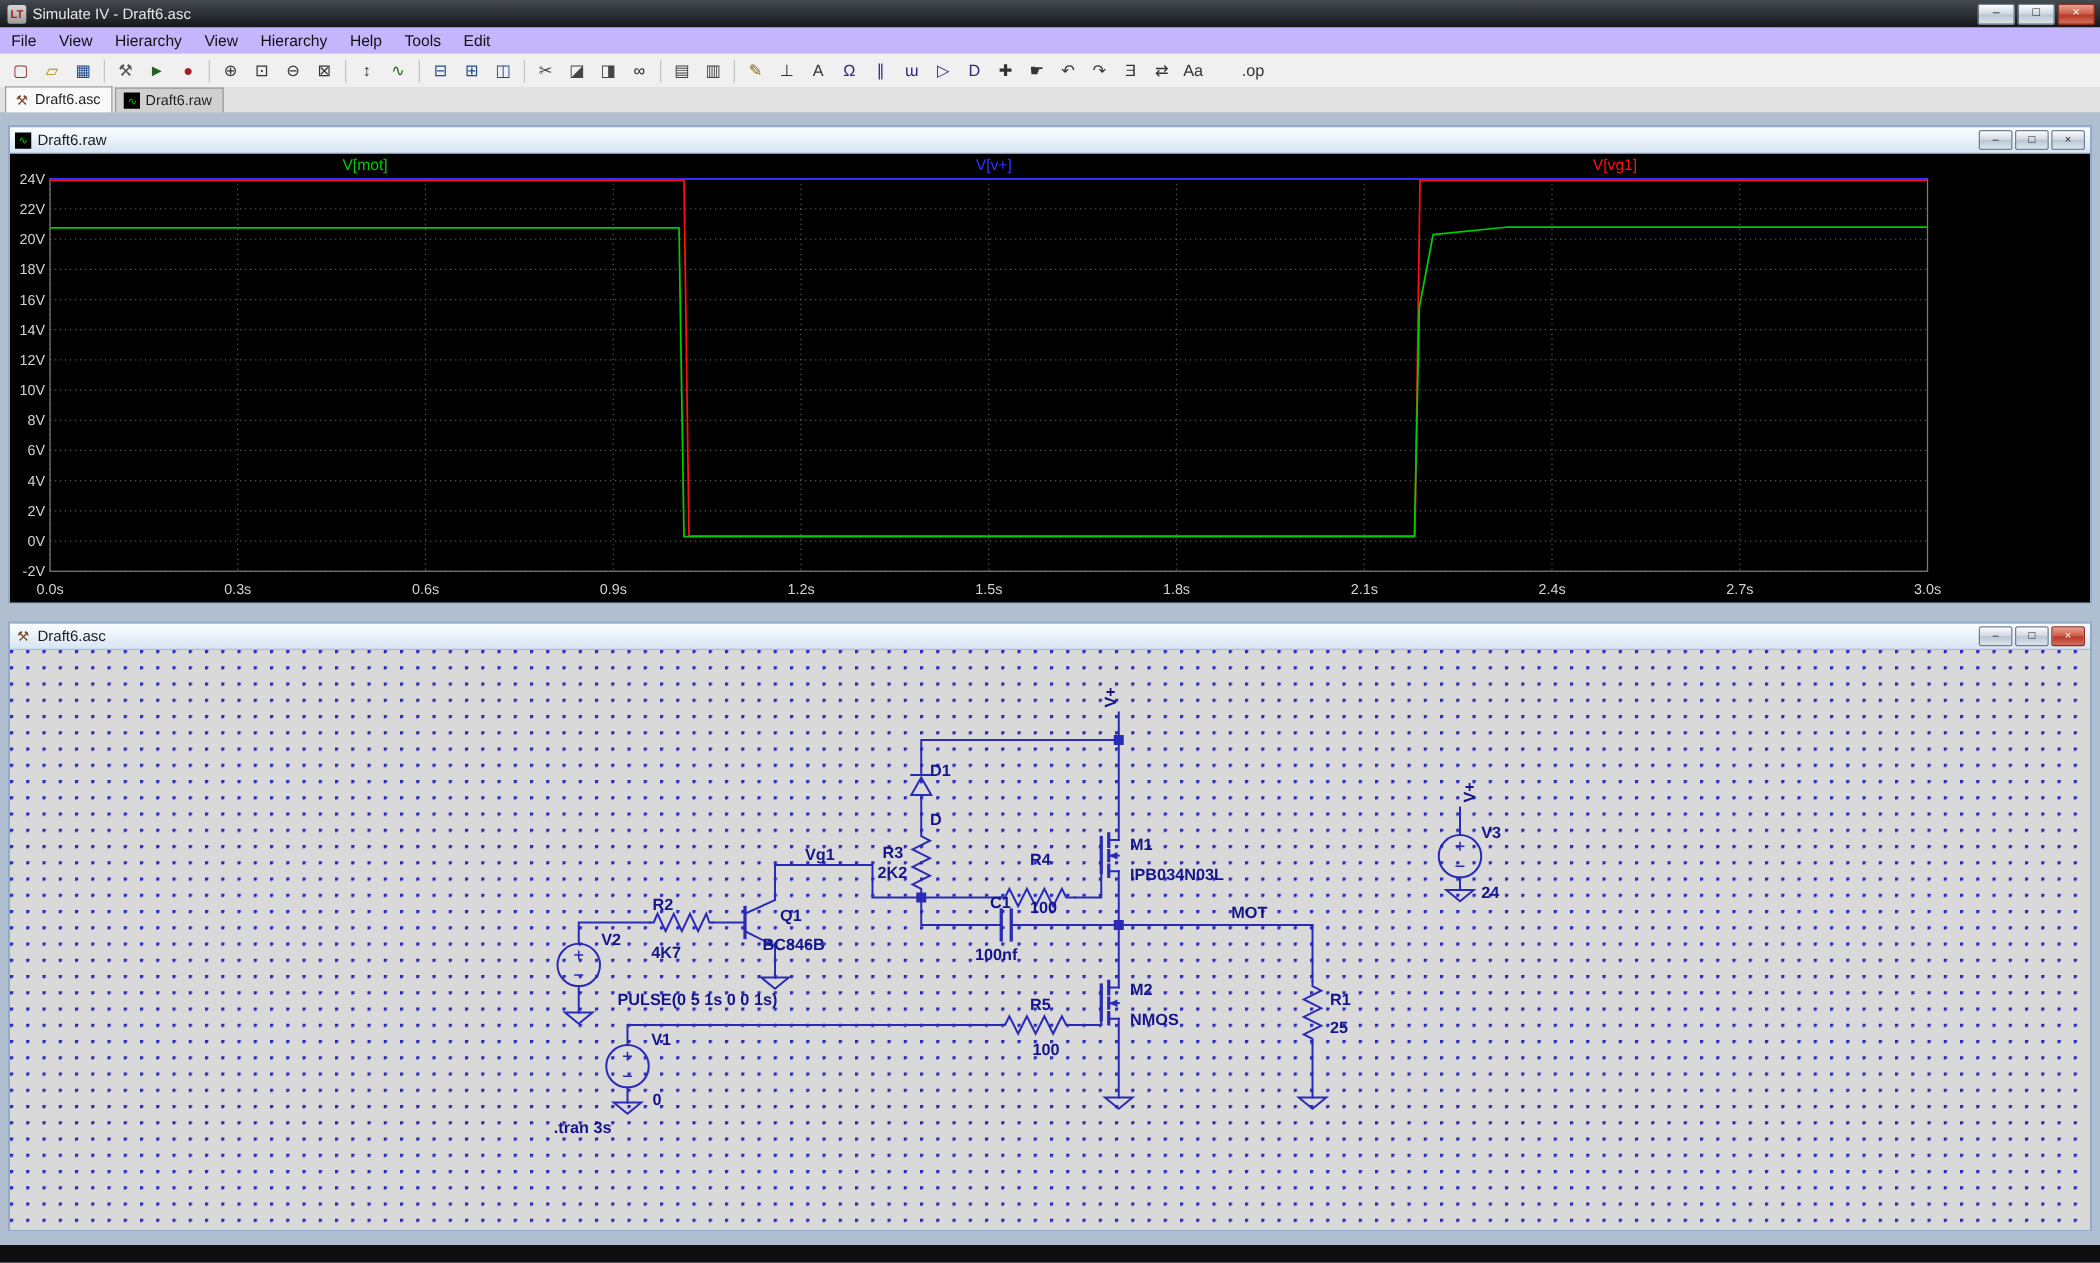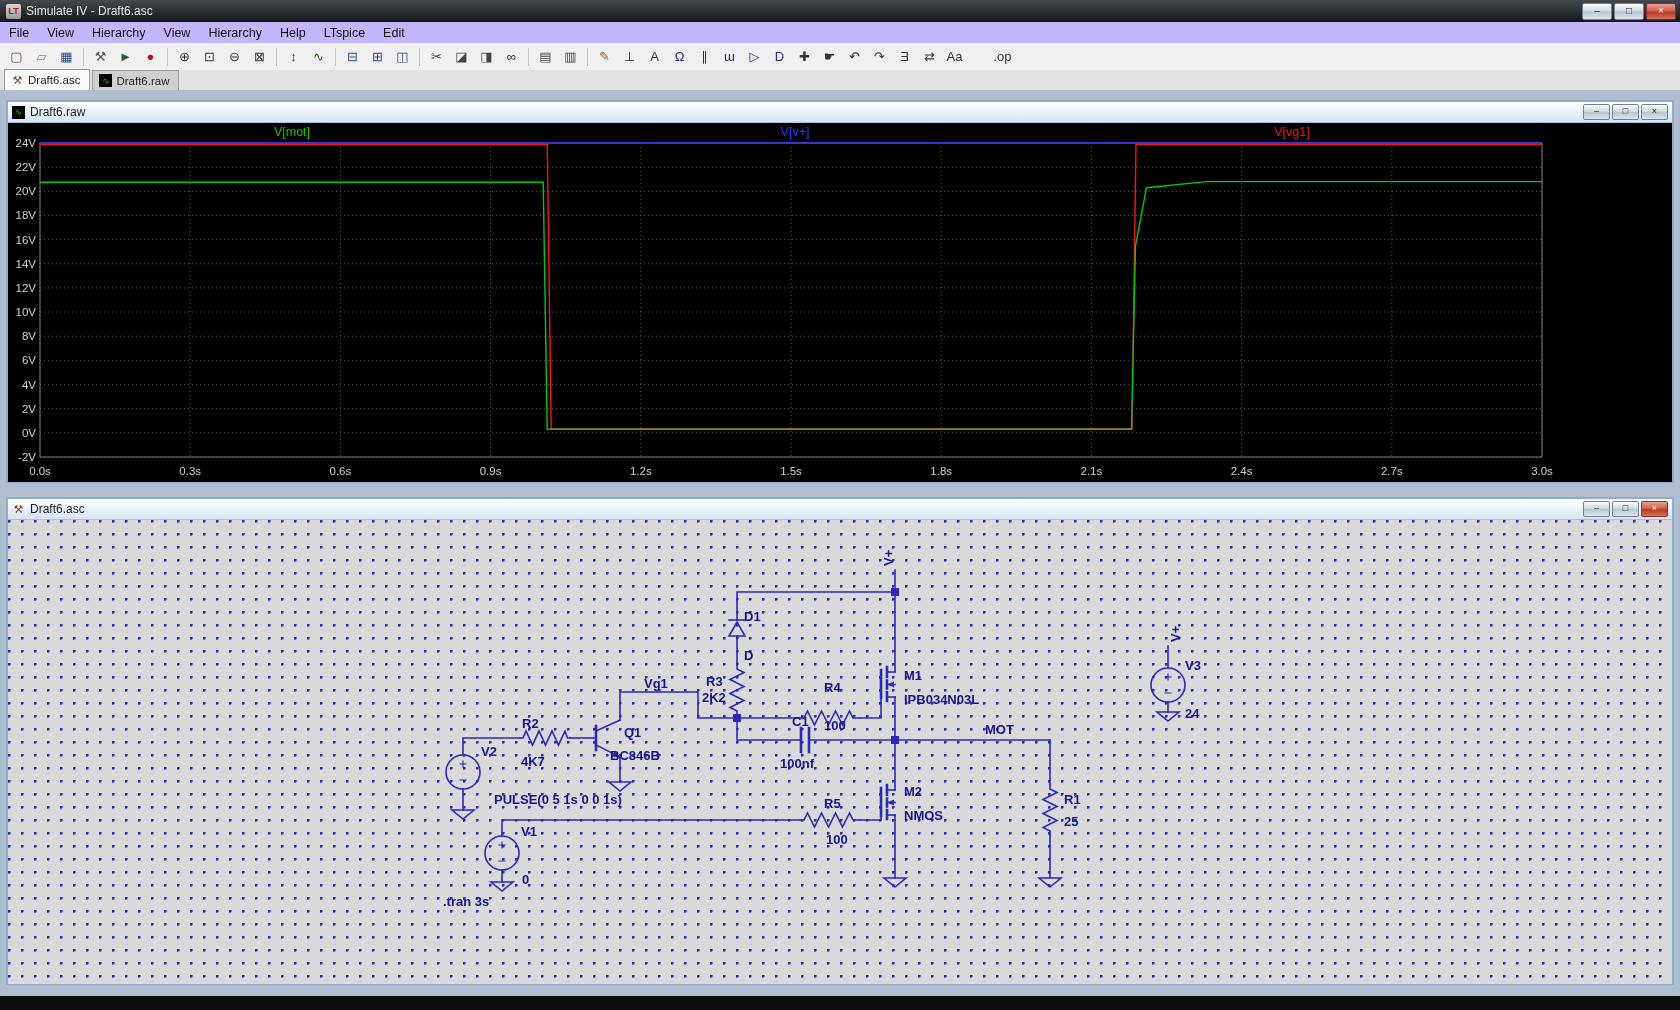--- a/index.html
+++ b/index.html
@@ -84,21 +84,21 @@
       </div>
   </div>
 
   <div class="menubar" id="menu-bar">
       <div class="menu-item">File</div>
       <div class="menu-item">View</div>
       <div class="menu-item">Hierarchy</div>
       <div class="menu-item">View</div>
       <div class="menu-item">Hierarchy</div>
       <div class="menu-item">Help</div>
-      <div class="menu-item">LTspice</div>
+      <div class="menu-item">Tools</div>
       <div class="menu-item">Edit</div>
     </div>
 
   <div class="toolbar" id="tool-bar">
       <div class="tool-btn" style="color: rgb(138, 48, 48);">▢</div>
       <div class="tool-btn" style="color: rgb(184, 134, 11);">▱</div>
       <div class="tool-btn" style="color: rgb(35, 74, 140);">▦</div>
       <div class="tb-sep"></div>
       <div class="tool-btn" style="color: rgb(85, 85, 85);">⚒</div>
       <div class="tool-btn" style="color: rgb(32, 96, 32);">►</div>

